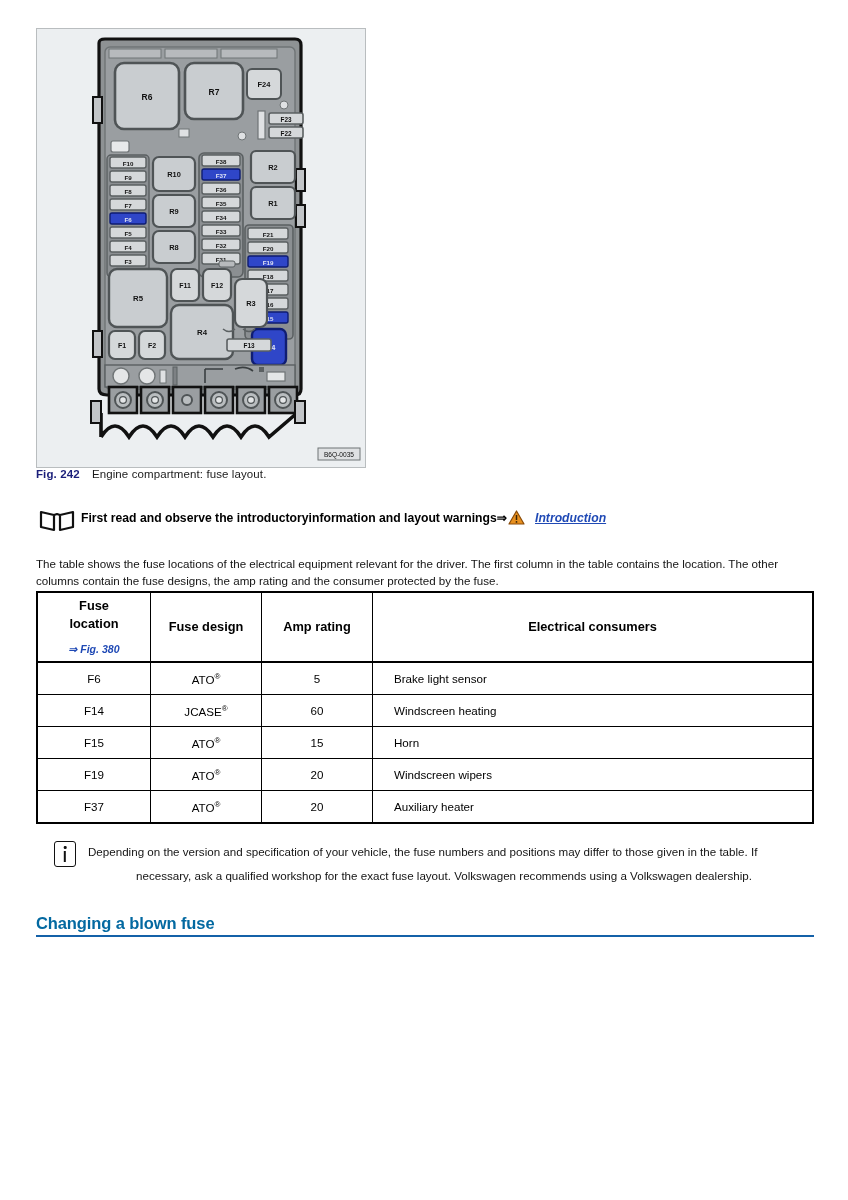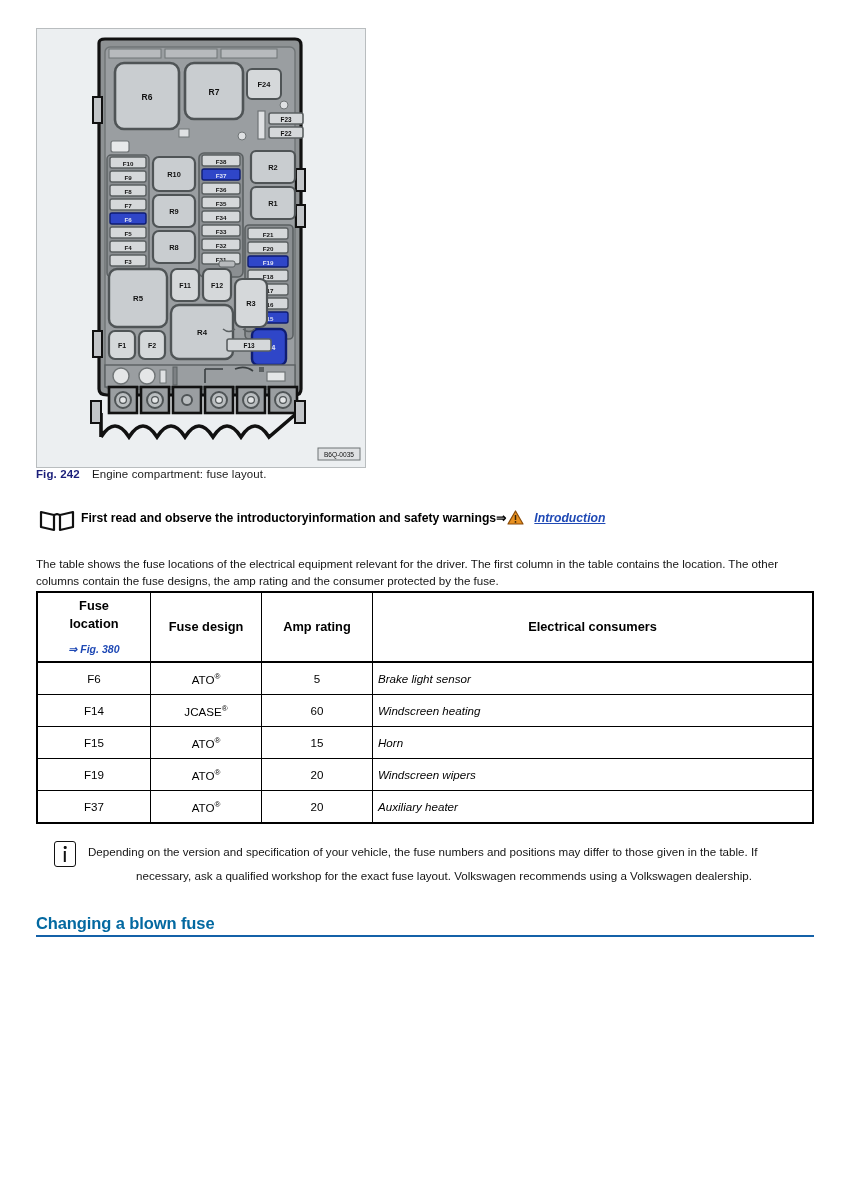--- a/index.html
+++ b/index.html
@@ -138,23 +138,22 @@
     font-size: 11.6px;
   }
   .fuse-table tbody td.c-loc {
     text-align: center;
     border-left: 2px solid #000;
   }
   .fuse-table tbody td.c-design { text-align: center; }
   .fuse-table tbody td.c-amp { text-align: center; }
   .fuse-table tbody td.c-cons {
     text-align: left;
-    padding-left: 5px;
+    padding-left: 21px;
     border-right: 2px solid #000;
-    font-style: italic;
   }
   .fuse-table tbody tr:last-child td { border-bottom: 2px solid #000; }
   sup.reg { font-size: 8px; vertical-align: super; }
 
   
   .infonote {
     position: absolute;
     left: 36px;
     top: 840px;
     width: 780px;
@@ -429,21 +428,21 @@
 
   <div class="readfirst">
     <span class="book-icon">
       <svg width="38" height="24" viewBox="0 0 38 24">
         <path d="M3 3 L16 6 L16 21 L3 18 Z" fill="none" stroke="#111" stroke-width="2.2" stroke-linejoin="round"></path>
         <path d="M35 3 L22 6 L22 21 L35 18 Z" fill="none" stroke="#111" stroke-width="2.2" stroke-linejoin="round"></path>
         <path d="M16 6 L19 5 L22 6" fill="none" stroke="#111" stroke-width="2.2" stroke-linejoin="round"></path>
       </svg>
     </span>
     <span class="readfirst-text">
-      <span>First read and observe the introductoryinformation and safety warnings</span><span class="arrow-ref">⇒</span><span class="warn-triangle">
+      <span>First read and observe the introductoryinformation and layout warnings</span><span class="arrow-ref">⇒</span><span class="warn-triangle">
         <svg width="17" height="15" viewBox="0 0 17 15">
           <path d="M8.5 1 L16 14 L1 14 Z" fill="#e8901f" stroke="#8a4b08" stroke-width="1.2" stroke-linejoin="round"></path>
           <path d="M8.5 5 L8.5 10" stroke="#3a2405" stroke-width="1.5"></path>
           <circle cx="8.5" cy="11.9" r="0.9" fill="#3a2405"></circle>
         </svg>
       </span><a class="xref-italic" href="#">Introduction</a>
     </span>
   </div>
 
   <p class="body-para">The table shows the fuse locations of the electrical equipment relevant for the driver. The first column in the table contains the location. The other columns contain the fuse designs, the amp rating and the consumer protected by the fuse.</p>

